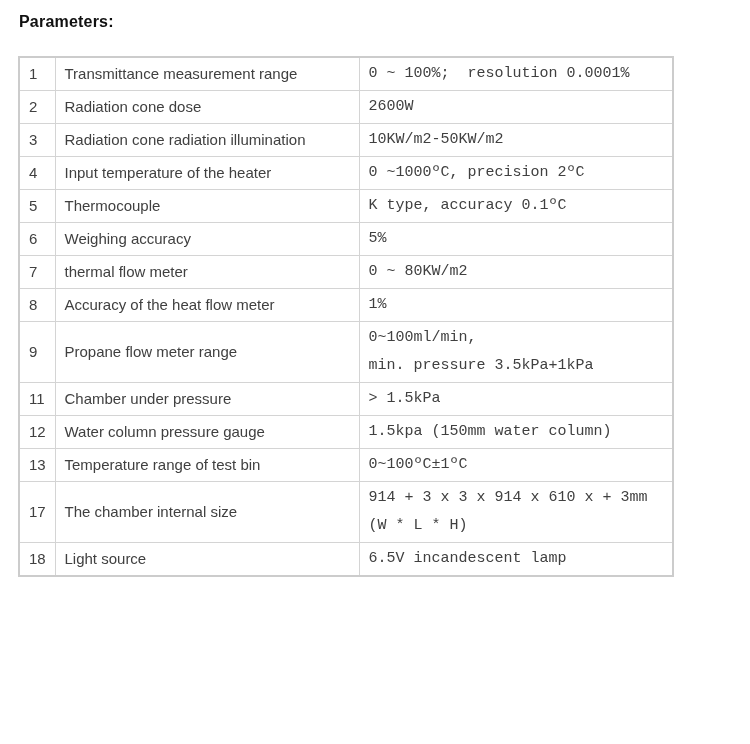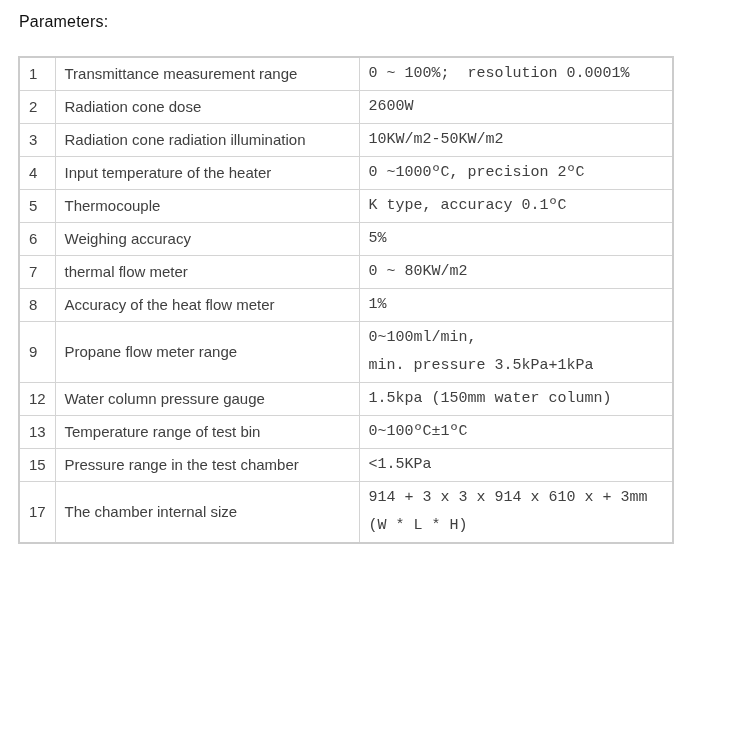--- a/index.html
+++ b/index.html
@@ -9,21 +9,21 @@
   }
   body {
     width: 750px;
     height: 744px;
     overflow: hidden;
     font-family: "Liberation Sans", sans-serif;
     color: #404040;
   }
   .page-title {
     font-size: 16px;
-    font-weight: normal;
+    font-weight: bold;
     color: #111111;
     margin: 13px 0 0 19px;
     letter-spacing: 0.2px;
   }
   table.params {
     border-collapse: collapse;
     table-layout: fixed;
     width: 654px;
     margin: 25px 0 0 18px;
     border: 2px solid #cccccc;
@@ -100,33 +100,38 @@
         <td class="cell-param">Accuracy of the heat flow meter</td>
         <td class="cell-value">1%</td>
       </tr>
       <tr>
         <td class="cell-num">9</td>
         <td class="cell-param">Propane flow meter range</td>
         <td class="cell-value">0~100ml/min,
 min. pressure 3.5kPa+1kPa</td>
       </tr>
       <tr>
+        <td class="cell-num">11</td>
+        <td class="cell-param">Chamber under pressure</td>
+        <td class="cell-value">&gt; 1.5kPa</td>
+      </tr>
+      <tr>
         <td class="cell-num">12</td>
         <td class="cell-param">Water column pressure gauge</td>
         <td class="cell-value">1.5kpa (150mm water column)</td>
       </tr>
       <tr>
         <td class="cell-num">13</td>
         <td class="cell-param">Temperature range of test bin</td>
         <td class="cell-value">0~100ºC±1ºC</td>
       </tr>
       <tr>
-        <td class="cell-num">15</td>
-        <td class="cell-param">Pressure range in the test chamber</td>
-        <td class="cell-value">&lt;1.5KPa</td>
-      </tr>
-      <tr>
         <td class="cell-num">17</td>
         <td class="cell-param">The chamber internal size</td>
         <td class="cell-value">914 + 3 x 3 x 914 x 610 x + 3mm (W * L * H)</td>
+      </tr>
+      <tr>
+        <td class="cell-num">18</td>
+        <td class="cell-param">Light source</td>
+        <td class="cell-value">6.5V incandescent lamp</td>
       </tr>
     </tbody>
 </table>
 
 </body></html>

